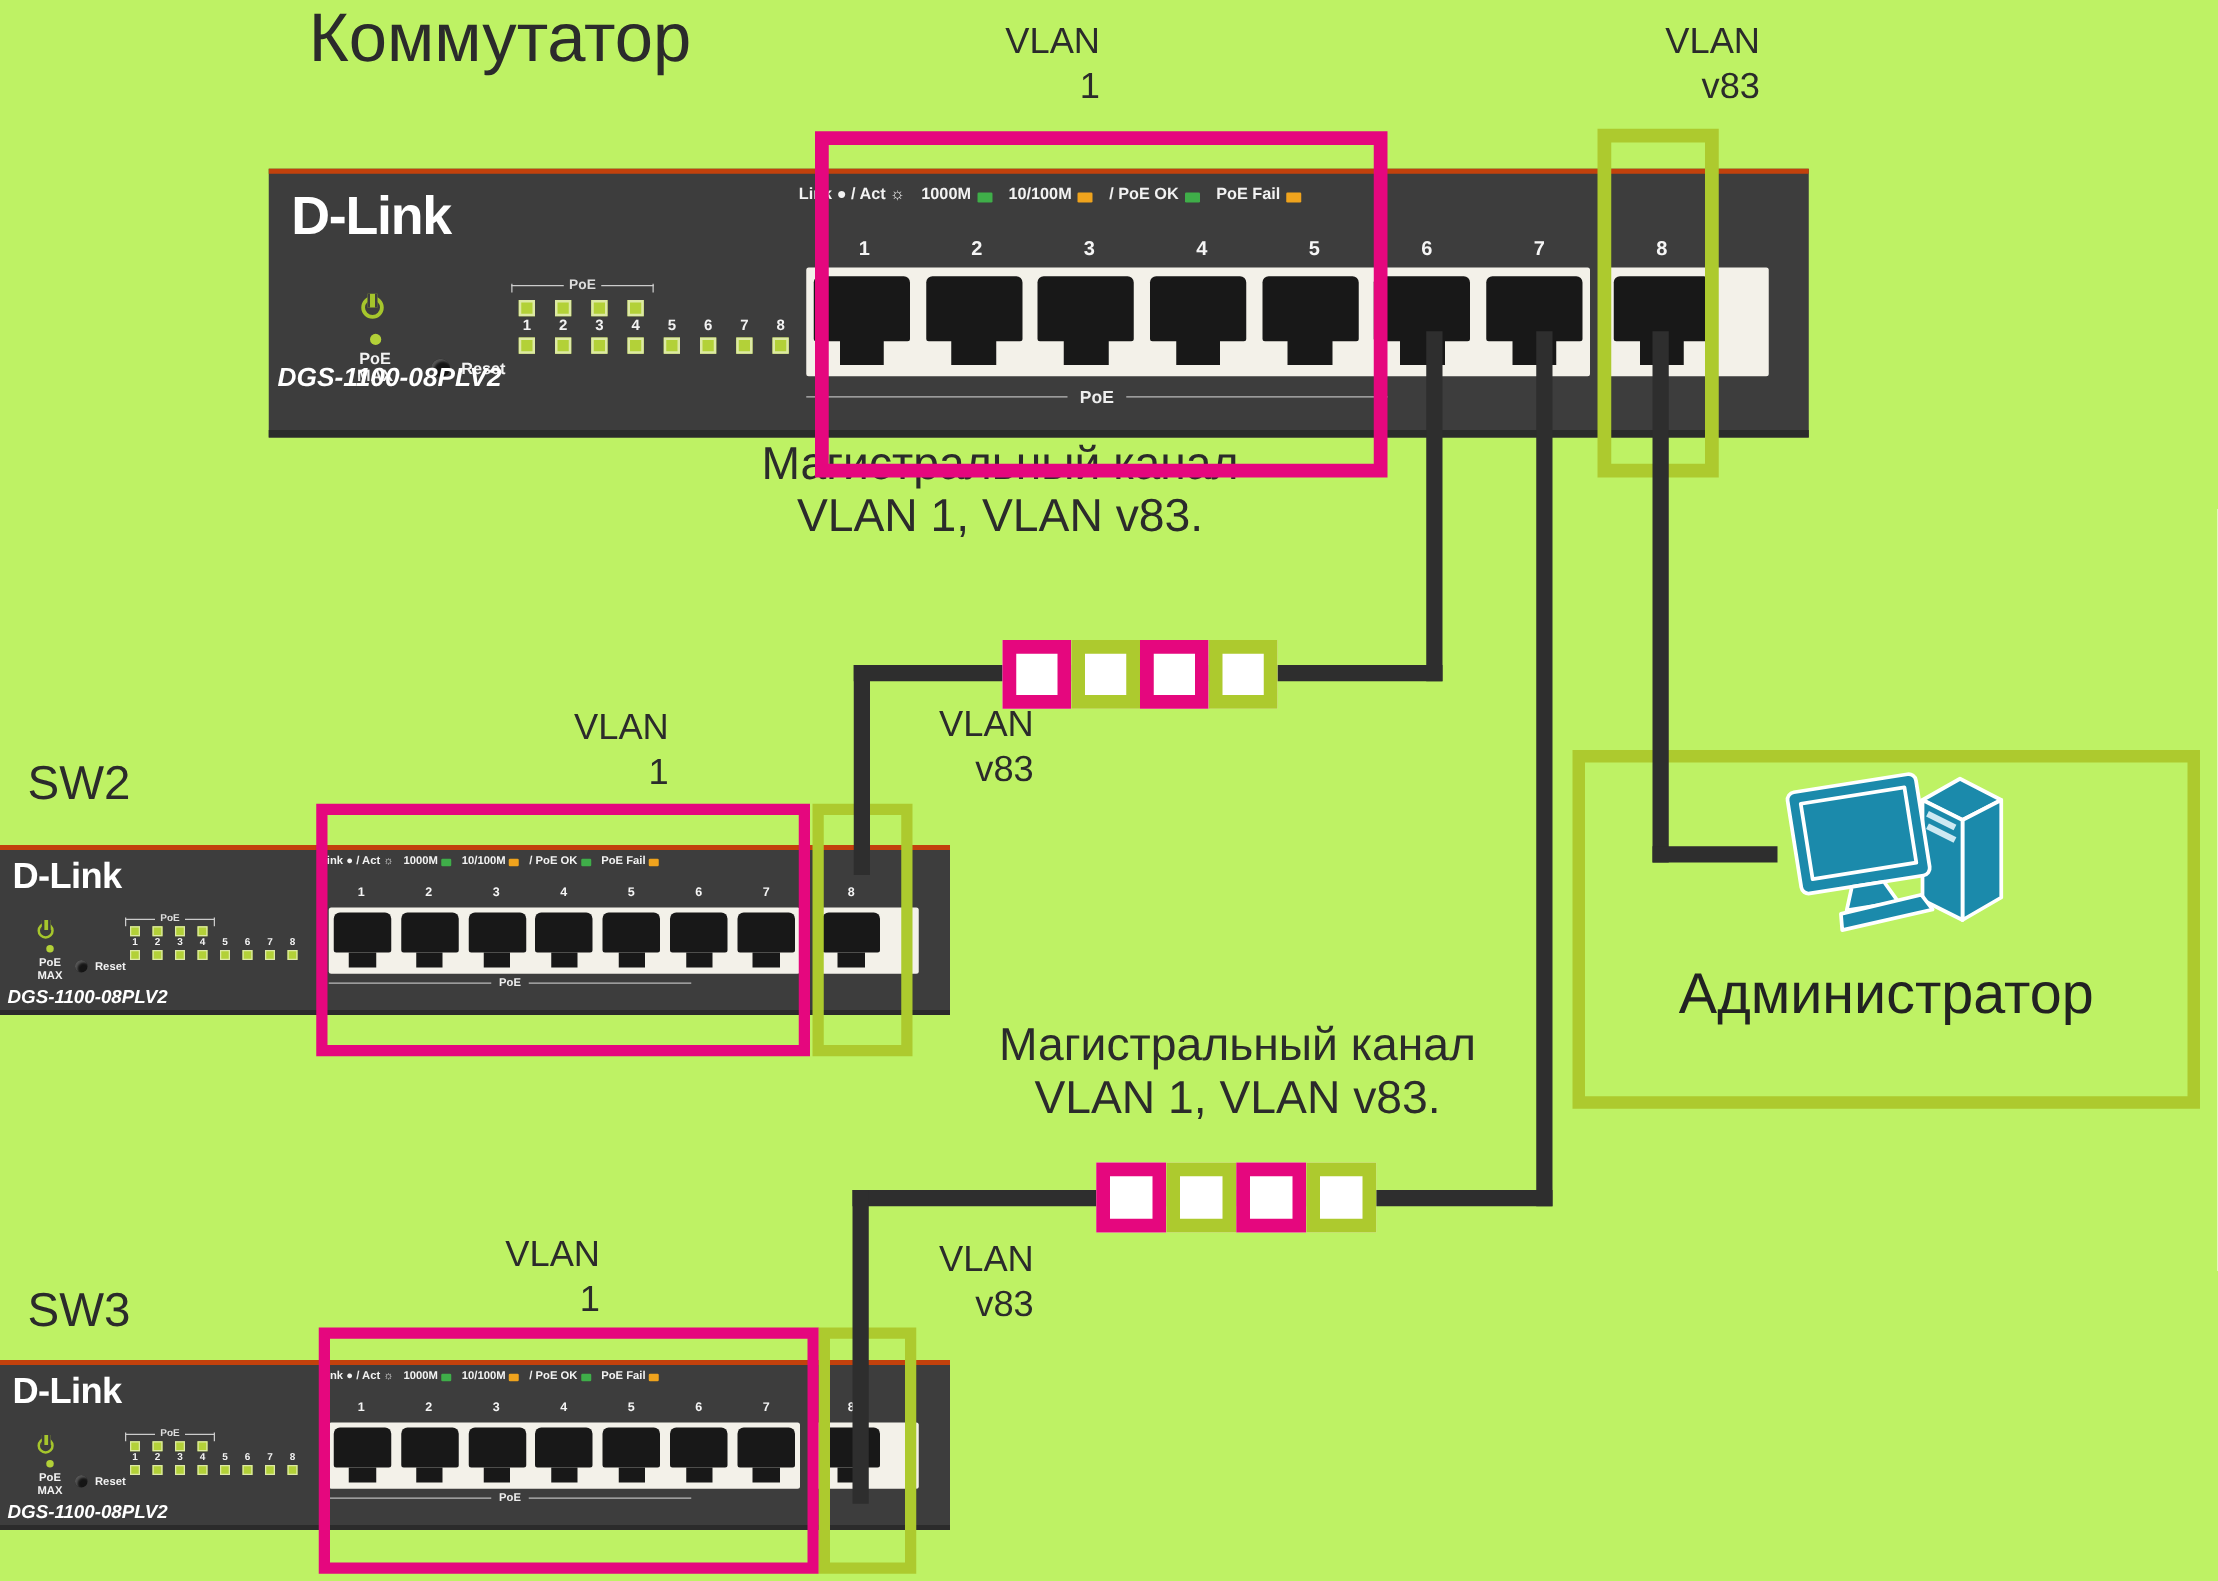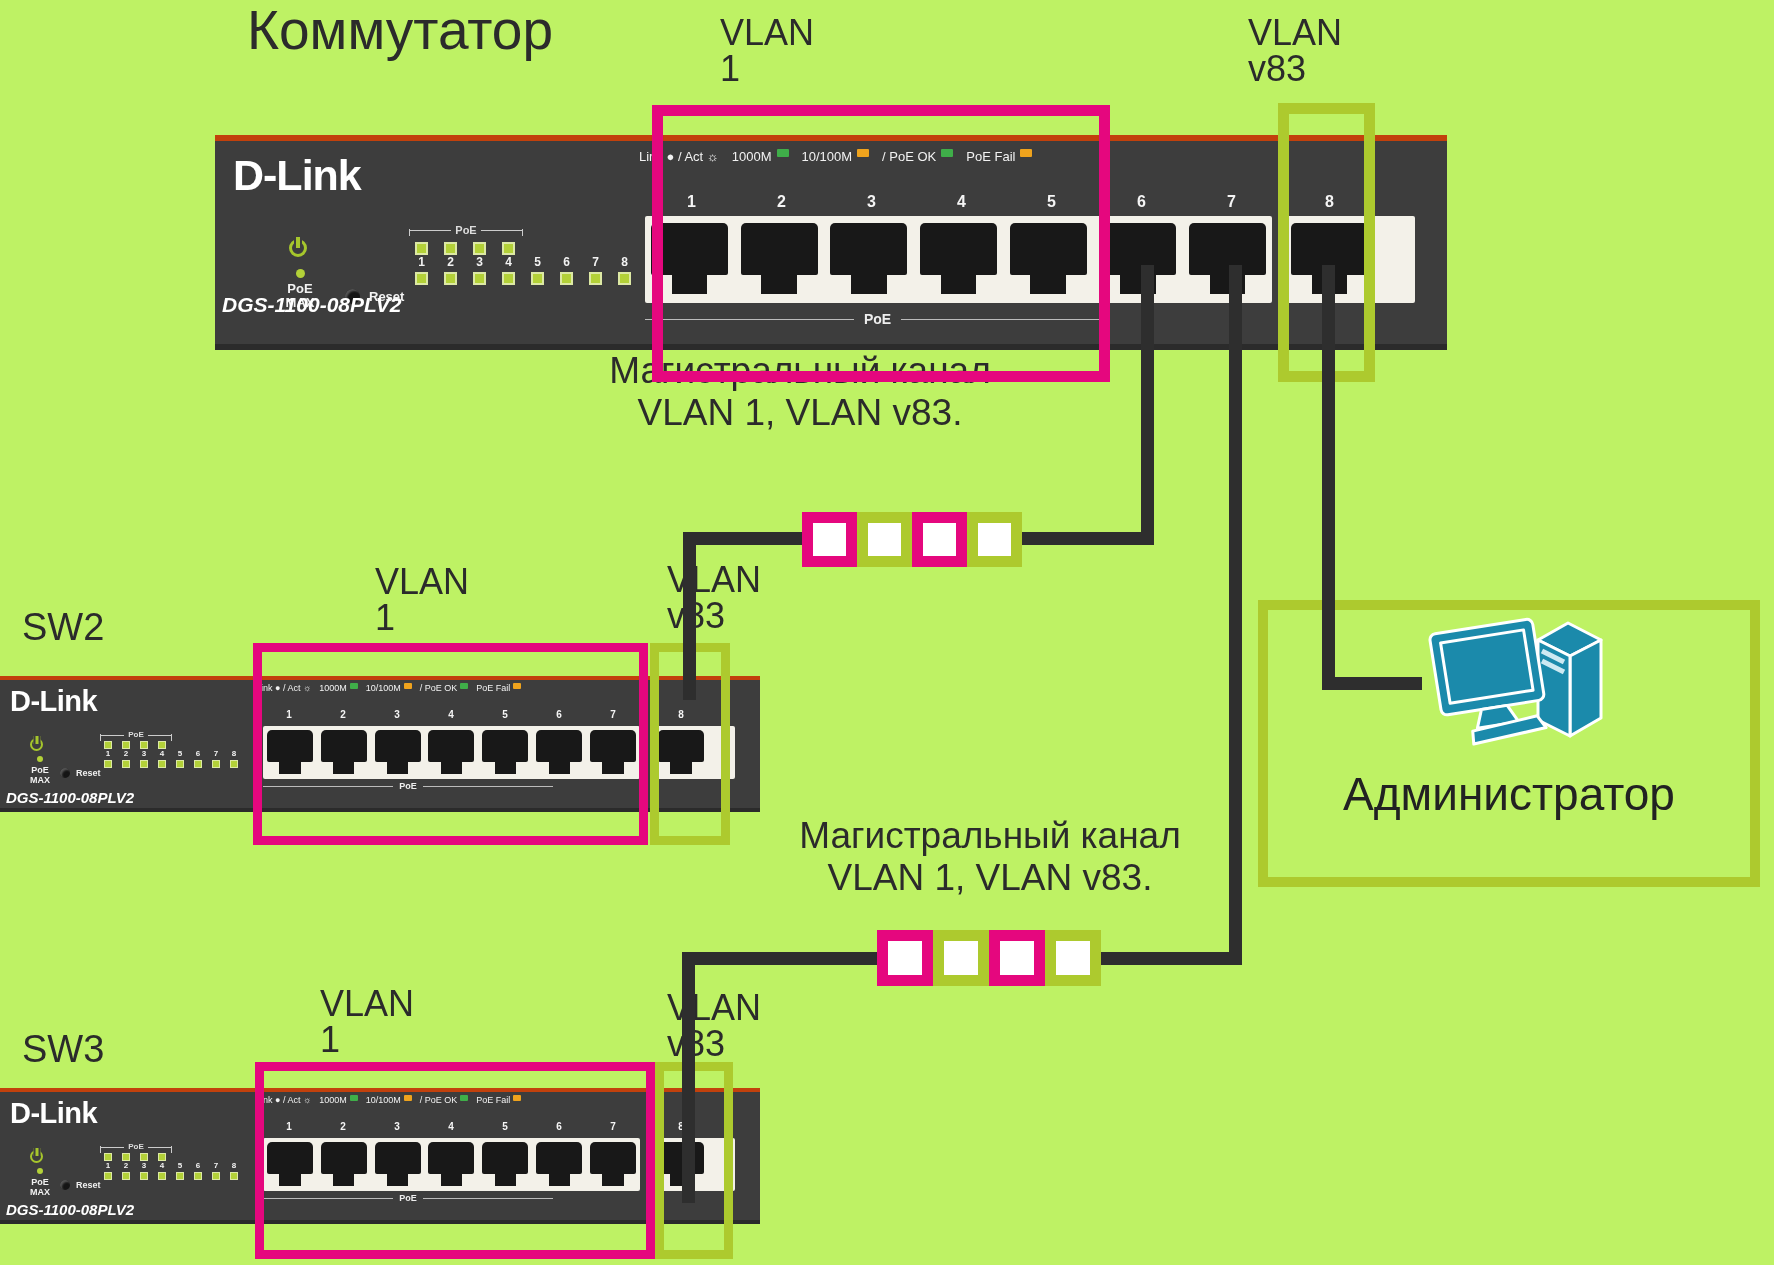--- a/index.html
+++ b/index.html
@@ -5,28 +5,28 @@
   * { box-sizing: border-box; margin: 0; padding: 0; }
   html,body { background:#fff; }
   #page {
     position: relative; width: 1774px; height: 1265px;
     background: #bef264; overflow: hidden;
     font-family: "Liberation Sans", sans-serif;
   }
   
   .big-title { position:absolute; text-align:center; color:#2b2b2b; font-size:55px; line-height:57px; }
   .sw-name  { position:absolute; color:#2b2b2b; font-size:38px; }
-  .vlan-label { position:absolute; width:160px; text-align:left; color:#2b2b2b; font-size:36px; line-height:36px; }
+  .vlan-label { position:absolute; width:160px; text-align:right; color:#2b2b2b; font-size:29px; line-height:36px; }
   .trunk-label { position:absolute; text-align:center; color:#2b2b2b; font-size:37px; line-height:42px; }
 
   
-  .switch-panel { position:absolute; background:#3d3d3d; border-top:6px solid #c2410c; border-bottom:6px solid #2b2b2b; }
+  .switch-panel { position:absolute; background:#3d3d3d; border-top:4px solid #c2410c; border-bottom:6px solid #2b2b2b; }
   .switch-panel * { position:absolute; }
   .logo { color:#fff; font-weight:800; letter-spacing:-1px; }
-  .legend { display:flex; align-items:flex-start; color:#f2f2f2; font-weight:normal; white-space:nowrap; position:absolute; }
+  .legend { display:flex; align-items:flex-end; color:#f2f2f2; font-weight:bold; white-space:nowrap; position:absolute; }
   .legend .lg-item { position:static; }
   .legend .lg-sq { position:static; display:inline-block; border-radius:1px; }
   .pwr { border:3px solid #a6c62c; border-radius:50%; }
   .pwr::after { content:''; position:absolute; left:50%; transform:translateX(-50%);
     background:#a6c62c; border-left:2px solid #3d3d3d; border-right:2px solid #3d3d3d; }
   .poemax { text-align:center; color:#f2f2f2; font-weight:bold; }
   .poemax .dot { position:static; display:block; margin:0 auto 4px auto; background:#b3d138; border-radius:50%; }
   .poemax span { position:static; display:block; }
   .reset { display:flex; align-items:center; color:#f2f2f2; font-weight:bold; }
   .reset .rdot { position:static; display:inline-block; background:#151515; border-radius:50%; box-shadow:inset 2px 2px 2px #555; }

